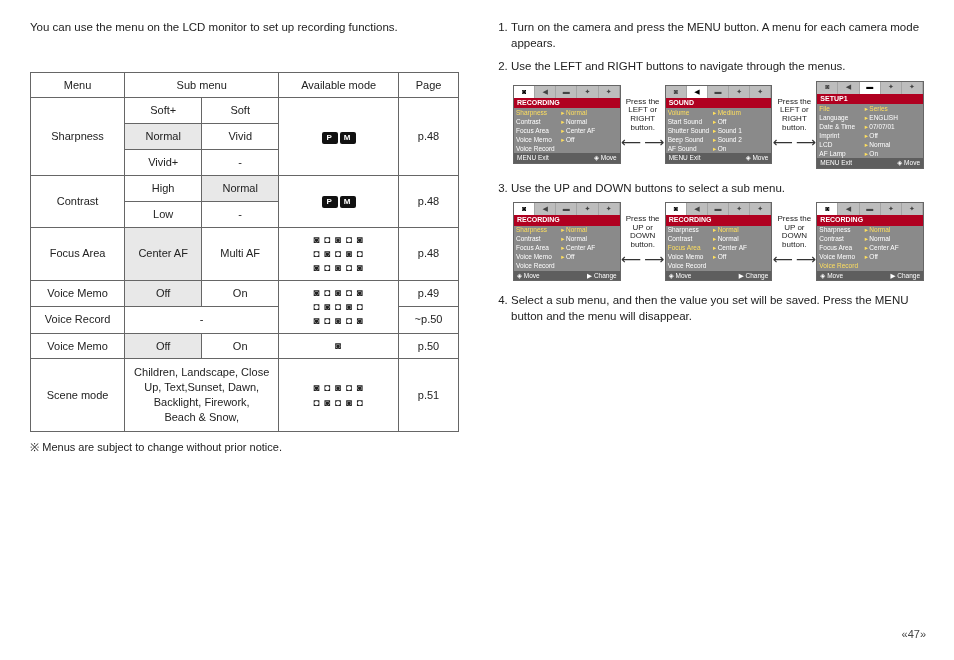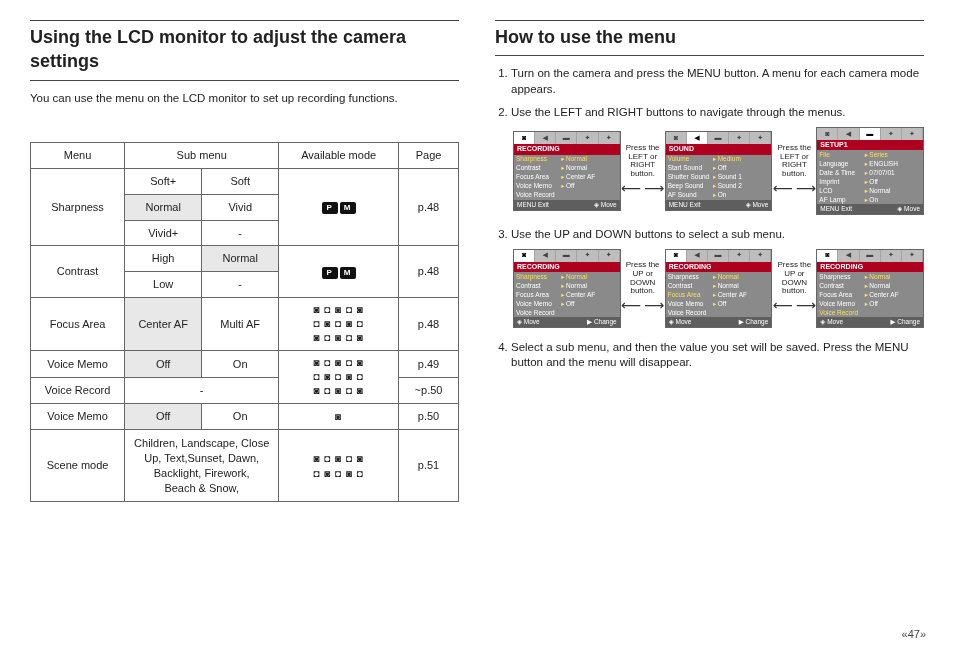--- a/index.html
+++ b/index.html
@@ -117,21 +117,20 @@
     bottom: 18px; right: 28px;
     font-size: 11px; color:#444;
   }
 </style>
 </head>
 <body>
 
 <div class="page">
 
   <div class="col">
-    <h1>Using the LCD monitor to adjust the camera settings</h1>
 
     <p class="intro">You can use the menu on the LCD monitor to set up recording functions.</p>
 
     <table class="settings">
       <colgroup>
         <col style="width:22%">
           <col style="width:18%">
           <col style="width:18%">
         <col style="width:28%">
           <col style="width:14%">
@@ -215,24 +214,24 @@
         <td colspan="2" style="white-space:pre-line; padding:6px 4px;">Children, Landscape, Close Up, Text,Sunset, Dawn, Backlight, Firework,
 Beach &amp; Snow,</td>
         <td class="icons" style="line-height:1.5;">
           ◙ ◘ ◙ ◘ ◙<br>◘ ◙ ◘ ◙ ◘
         </td>
         <td>p.51</td>
       </tr>
     </tbody>
       </table>
 
+    <p class="footnote">Menus are subject to change without prior notice.</p>
   </div>
 
   <div class="col">
-    <h1>How to use the menu</h1>
 
     <ol class="steps">
       <li>Turn on the camera and press the MENU button. A menu for each camera mode appears.</li>
       <li>
         <span>Use the LEFT and RIGHT buttons to navigate through the menus.</span>
         <div class="ui-row">
 
           <div class="lcd">
             <div class="tabbar">
                 <span class="active">◙</span>

